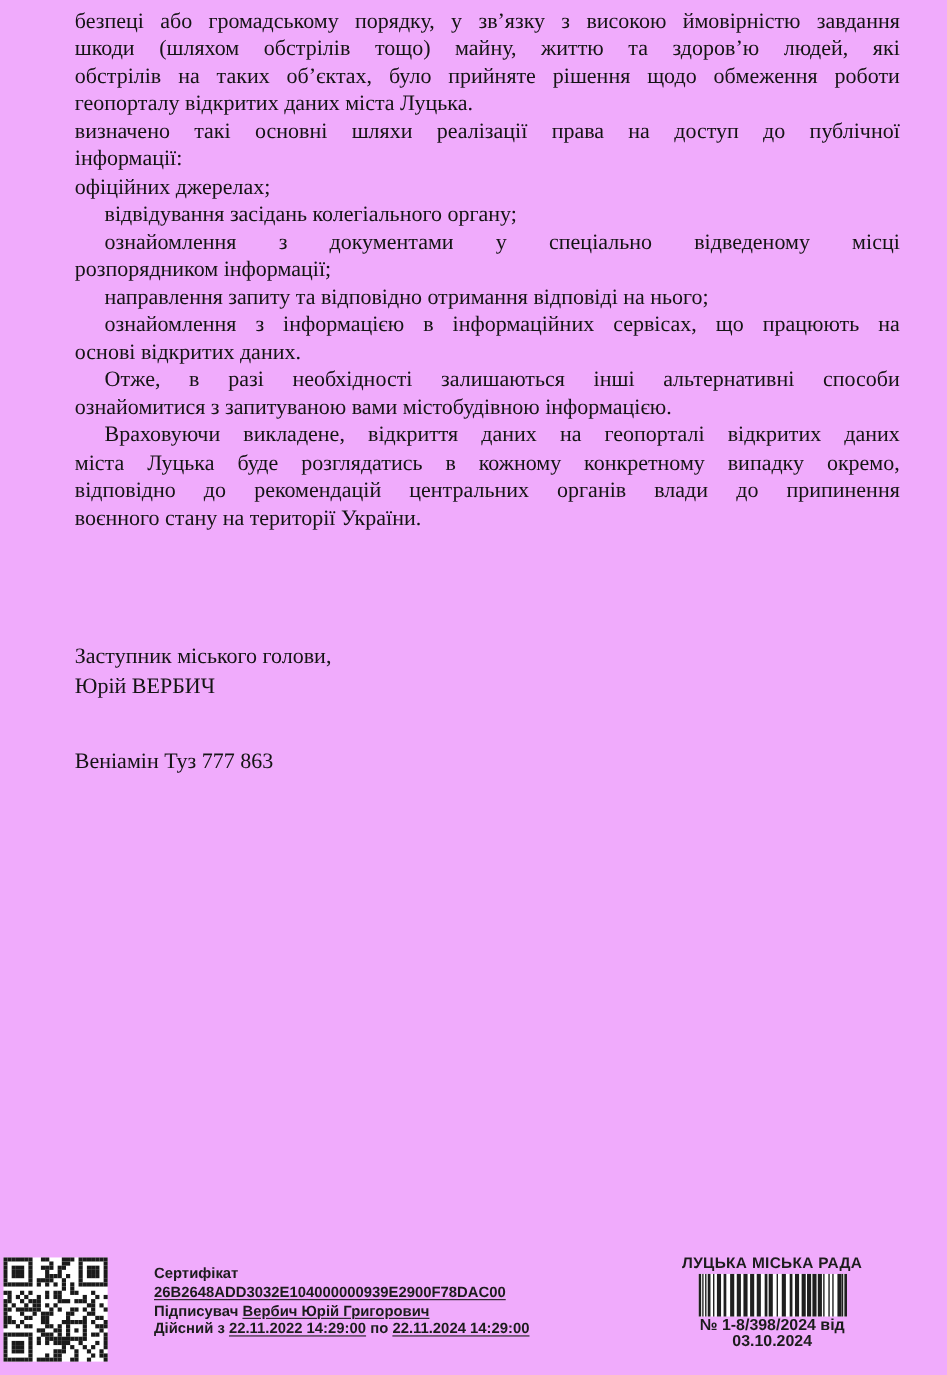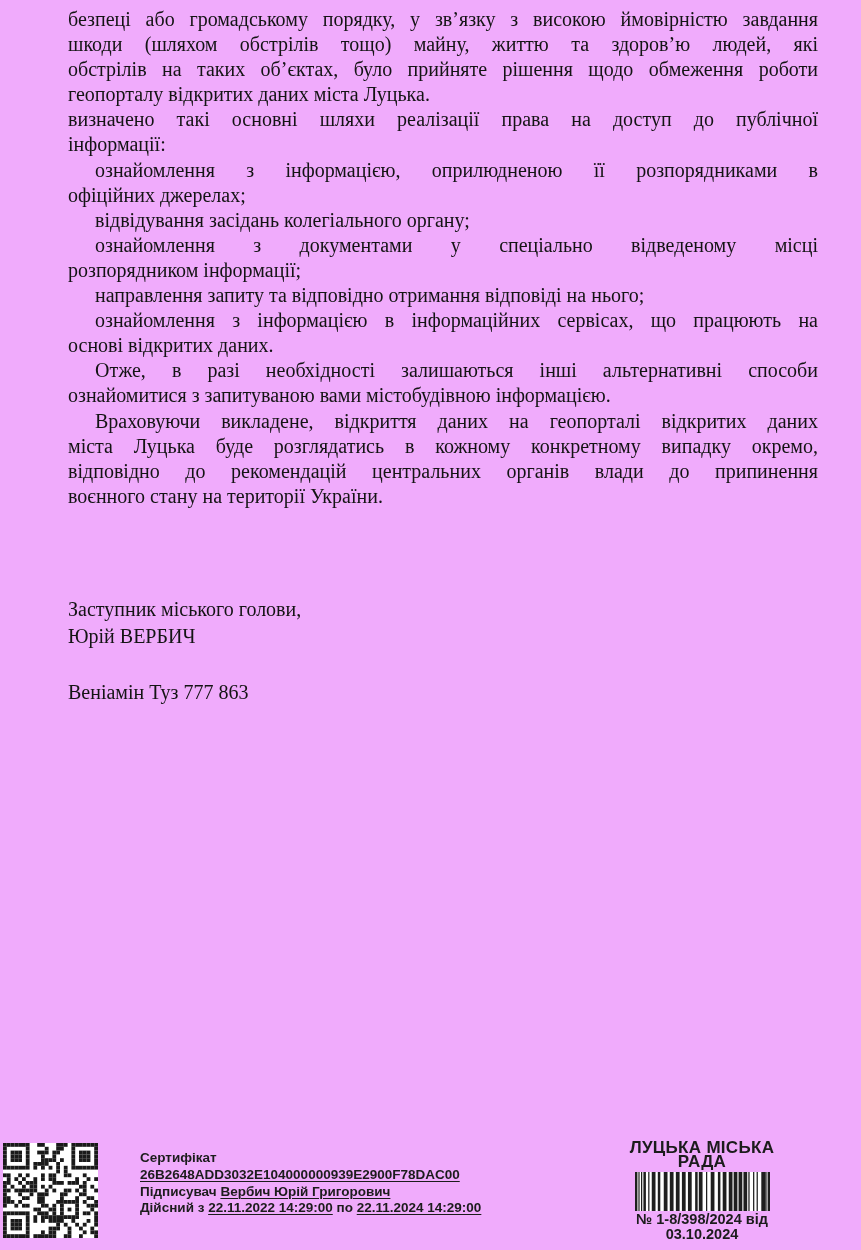--- a/index.html
+++ b/index.html
@@ -11,58 +11,57 @@
   
   .body-text{
     position:absolute;left:68px;top:7px;width:750px;
     font-size:20px;line-height:25.1px;
   }
   .bline{white-space:nowrap;}
   .bline.j{text-align:justify;text-align-last:justify;}
   .bline.ind{text-indent:27px;}
   
   .sig{
-    position:absolute;left:68px;top:596px;width:750px;
+    position:absolute;left:68px;top:584px;width:750px;
     font-size:20px;line-height:27px;
   }
   .sig-row2{display:flex;justify-content:space-between;}
   .executor{
     position:absolute;left:68px;top:681px;font-size:20px;
   }
   
   .qr{position:absolute;left:3px;top:1143px;width:95px;height:95px;}
   .fleft{
     position:absolute;left:140px;top:1140px;
     font-family:"Liberation Sans","DejaVu Sans",sans-serif;
     font-size:13.5px;font-weight:700;color:#1c1c1c;line-height:16.8px;
   }
   .fleft .gap{margin-top:10px;}
   .u{text-decoration:underline;text-underline-offset:2px;text-decoration-thickness:1px;}
   .fright{
     position:absolute;left:607px;top:1141px;width:190px;text-align:center;
     font-family:"Liberation Sans","DejaVu Sans",sans-serif;
     font-weight:700;color:#1c1c1c;
   }
-  .fright .org{font-size:17px;letter-spacing:.3px;line-height:14px;}
+  .fright .org{font-size:14px;letter-spacing:.3px;line-height:14px;}
   .fright .barcode{display:block;margin:3px auto 0;}
   .fright .num{font-size:14.5px;margin-top:1px;line-height:15px;}
 </style>
 </head>
 <body>
 
 <div class="page">
 
   <div class="body-text">
     <div class="bline j">безпеці або громадському порядку, у зв’язку з високою ймовірністю завдання</div>
     <div class="bline j">шкоди (шляхом обстрілів тощо) майну, життю та здоров’ю людей, які</div>
     <div class="bline j">обстрілів на таких об’єктах, було прийняте рішення щодо обмеження роботи</div>
     <div class="bline">геопорталу відкритих даних міста Луцька.</div>
     <div class="bline j">визначено такі основні шляхи реалізації права на доступ до публічної</div>
     <div class="bline">інформації:</div>
-    <div class="bline j ind">ознайомлення з інформацією, оприлюдненою її розпорядниками в</div>
     <div class="bline">офіційних джерелах;</div>
     <div class="bline ind">відвідування засідань колегіального органу;</div>
     <div class="bline j ind">ознайомлення з документами у спеціально відведеному місці</div>
     <div class="bline">розпорядником інформації;</div>
     <div class="bline ind">направлення запиту та відповідно отримання відповіді на нього;</div>
     <div class="bline j ind">ознайомлення з інформацією в інформаційних сервісах, що працюють на</div>
     <div class="bline">основі відкритих даних.</div>
     <div class="bline j ind">Отже, в разі необхідності залишаються інші альтернативні способи</div>
     <div class="bline">ознайомитися з запитуваною вами містобудівною інформацією.</div>
     <div class="bline j ind">Враховуючи викладене, відкриття даних на геопорталі відкритих даних</div>

